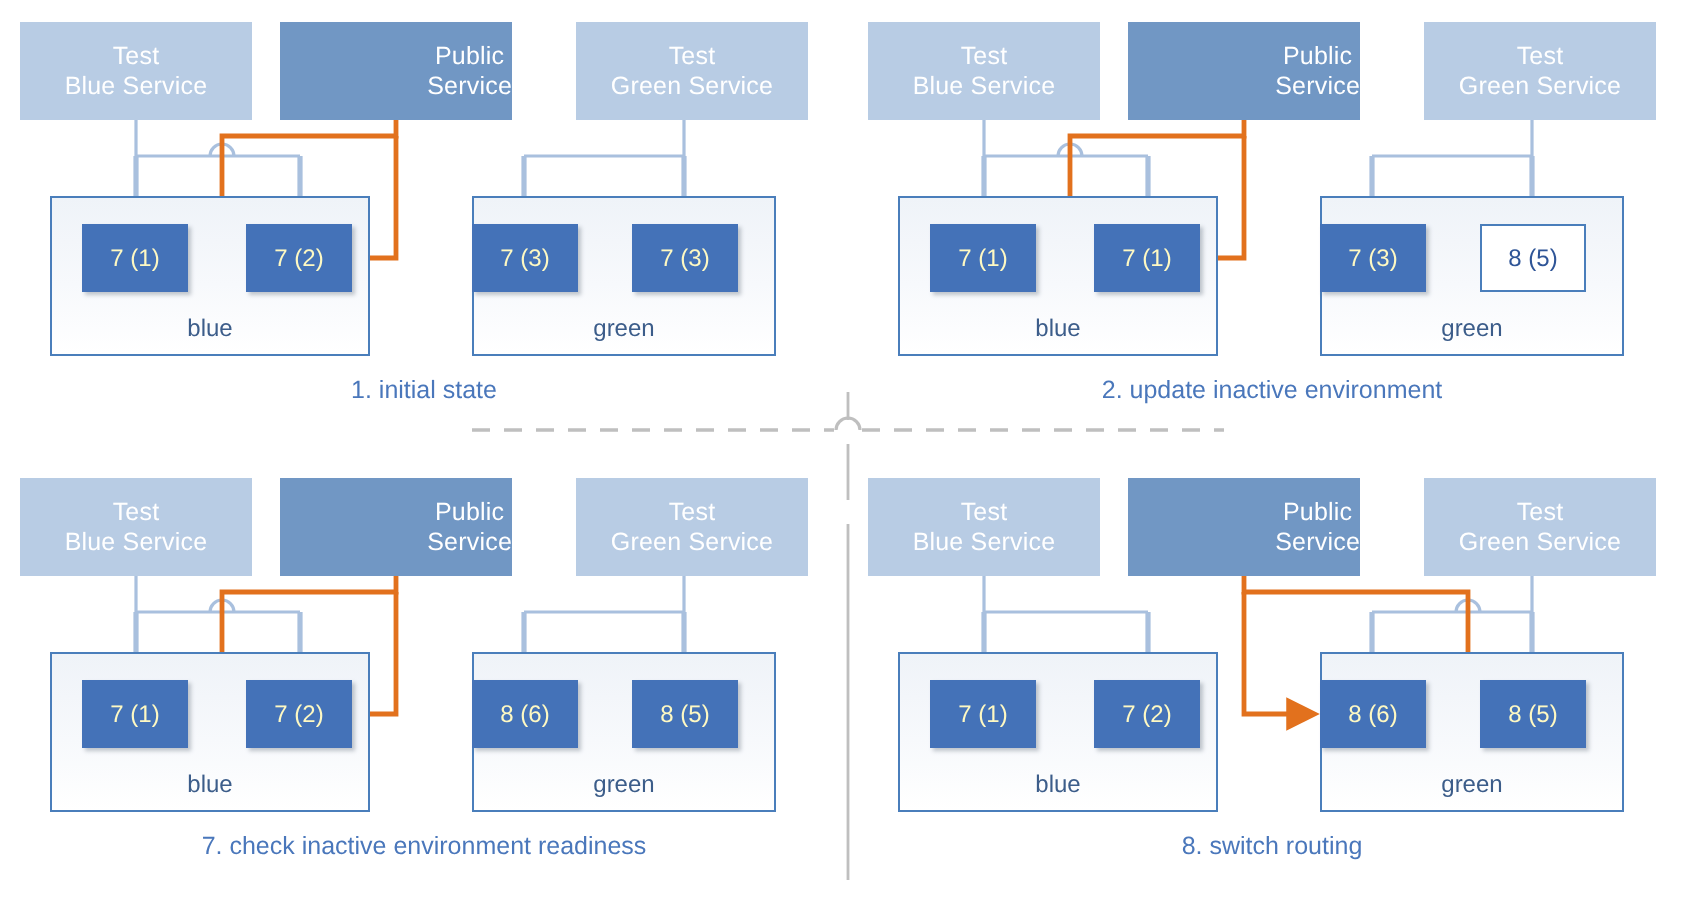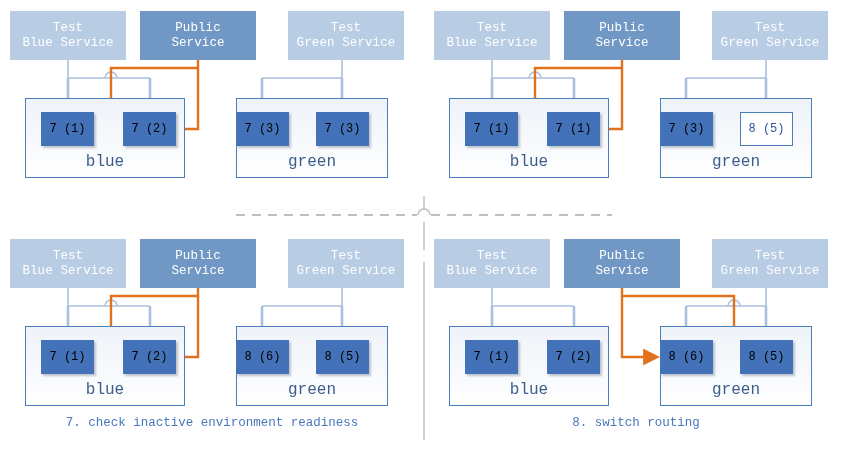--- a/index.html
+++ b/index.html
@@ -1,17 +1,17 @@
 <!DOCTYPE html>
 <html><head>
 <meta charset="utf-8">
 <style>
   html,body{margin:0;padding:0;background:#ffffff;}
   body{width:848px;height:456px;font-family:"Liberation Sans",sans-serif;overflow:hidden;}
-  #stage{position:relative;width:788px;height:456px;font-family:Liberation Mono, monospace;}
+  #stage{position:relative;width:788px;height:456px;}
 
   .panel{position:absolute;width:424px;height:228px;}
   .panel-1{left:0;top:0}
   .panel-2{left:424px;top:0}
   .panel-3{left:0;top:228px}
   .panel-4{left:424px;top:228px}
 
   
   .svc{
     position:absolute;
@@ -20,51 +20,51 @@
     color:#ffffff;
     font-size:12.5px;
     line-height:15px;
     letter-spacing:.1px;
     box-sizing:border-box;
   }
   .svc.light{background:#b8cce4;}
   .svc.dark{background:#7197c4;}
 
   .svc-test-blue{left:10px;top:11px;width:116px;height:49px;}
-  .svc-public   {left:140px;top:11px;width:116px;height:49px;}
+  .svc-public   {left:140px;top:11px;width:116px;height:49px;justify-content:flex-end;}
   .svc-test-green{left:288px;top:11px;width:116px;height:49px;}
 
   
   .env{
     position:absolute;
     border:1px solid #4a7ebb;
     background:linear-gradient(180deg,#eff3f8 0%,#f7f9fc 55%,#ffffff 100%);
     box-sizing:border-box;
   }
   .env-blue {left:25px;top:98px;width:160px;height:80px;}
   .env-green{left:236px;top:98px;width:152px;height:80px;}
 
   .env-label{
     position:absolute;left:0;right:0;bottom:6px;
     text-align:center;
-    font-size:16px;
+    font-size:12px;
     color:#3c5d8a;
   }
 
   
   .inst{
     position:absolute;
     width:53px;height:34px;
     display:flex;align-items:center;justify-content:center;
     font-size:12px;
     box-sizing:border-box;
   }
   .inst.filled{
     background:#4472b8;
-    color:#000000;
+    color:#fef9c3;
     box-shadow:1.5px 1.5px 2px rgba(120,130,145,.45);
   }
   .inst.outline{
     background:#ffffff;
     color:#2f5597;
     border:1px solid #4a7ebb;
   }
 
   
   .caption{
@@ -130,20 +130,21 @@
     </div>
     <div class="env env-green">
       <div class="env-label">green</div>
     </div>
 
     <div class="inst filled" style="left:41px;top:112px">7 (1)</div>
     <div class="inst filled" style="left:123px;top:112px">7 (2)</div>
     <div class="inst filled" style="left:236px;top:112px">7 (3)</div>
     <div class="inst filled" style="left:316px;top:112px">7 (3)</div>
 
+    <div class="caption cap-top">1. initial state</div>
   </div>
 
   <div class="panel panel-2">
     <div class="svc light svc-test-blue">
       <span><span>Test</span><br>
       <span>Blue Service</span></span>
     </div>
     <div class="svc dark svc-public">
       <span><span>Public</span><br>
       <span>Service</span></span>
@@ -171,20 +172,21 @@
     </div>
     <div class="env env-green">
       <div class="env-label">green</div>
     </div>
 
     <div class="inst filled" style="left:41px;top:112px">7 (1)</div>
     <div class="inst filled" style="left:123px;top:112px">7 (1)</div>
     <div class="inst filled" style="left:236px;top:112px">7 (3)</div>
     <div class="inst outline" style="left:316px;top:112px">8 (5)</div>
 
+    <div class="caption cap-top">2. update inactive environment</div>
   </div>
 
   <div class="panel panel-3">
     <div class="svc light svc-test-blue">
       <span><span>Test</span><br>
       <span>Blue Service</span></span>
     </div>
     <div class="svc dark svc-public">
       <span><span>Public</span><br>
       <span>Service</span></span>

